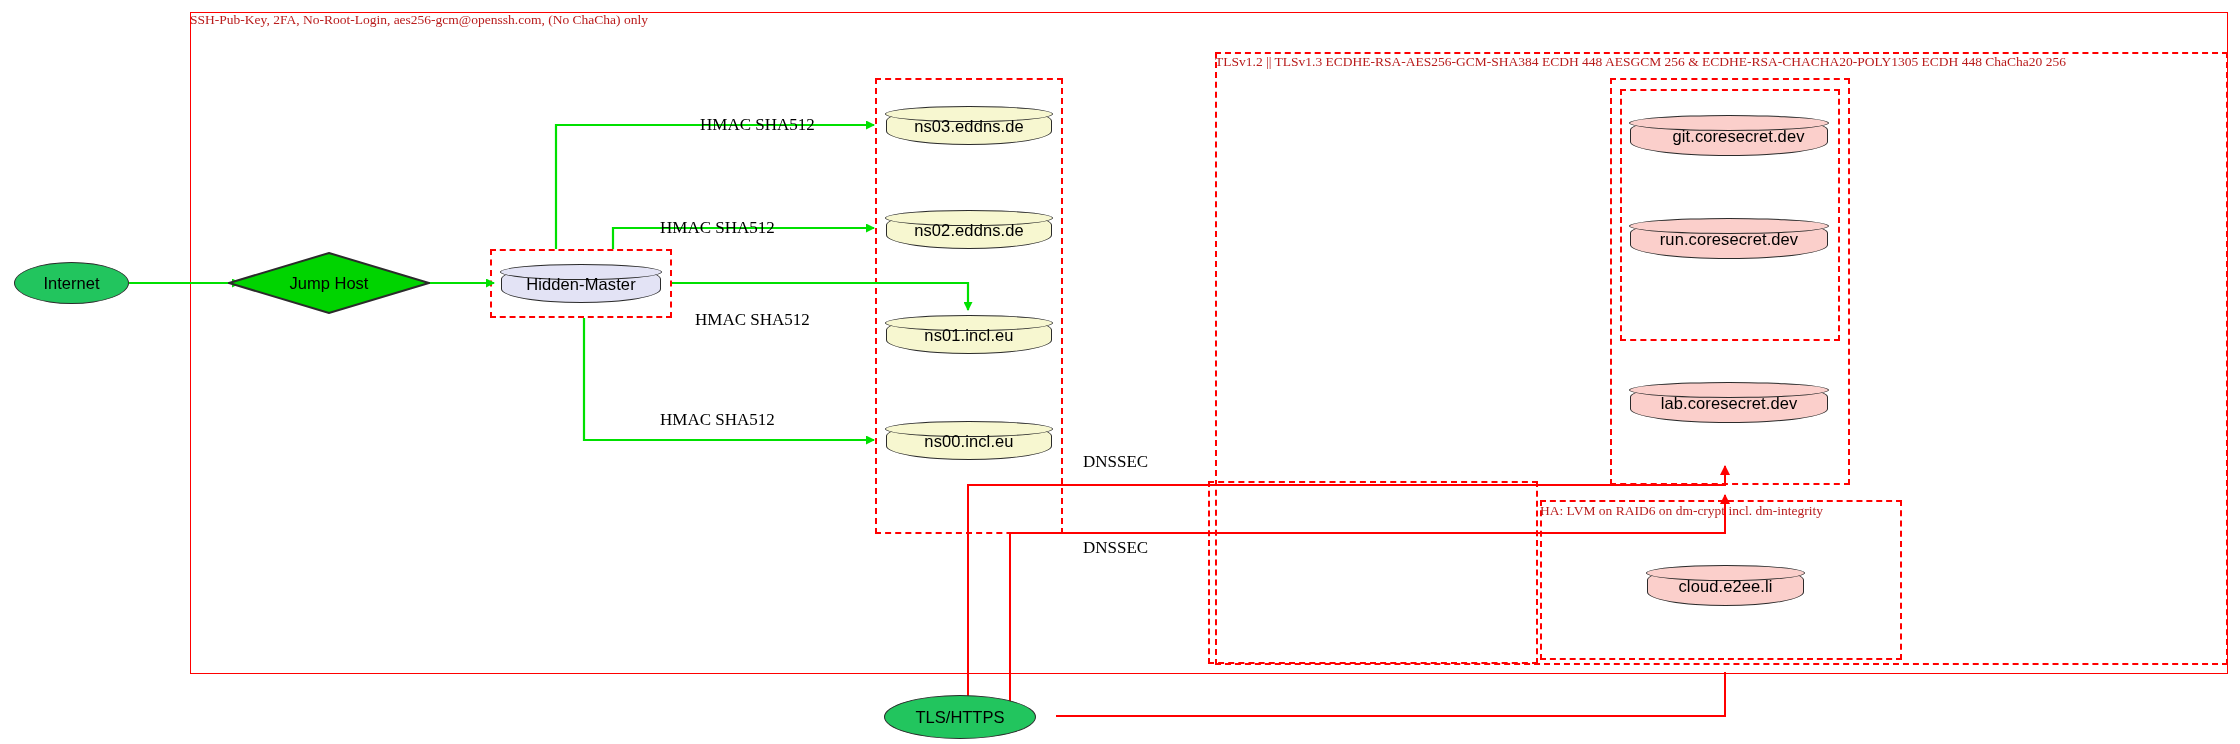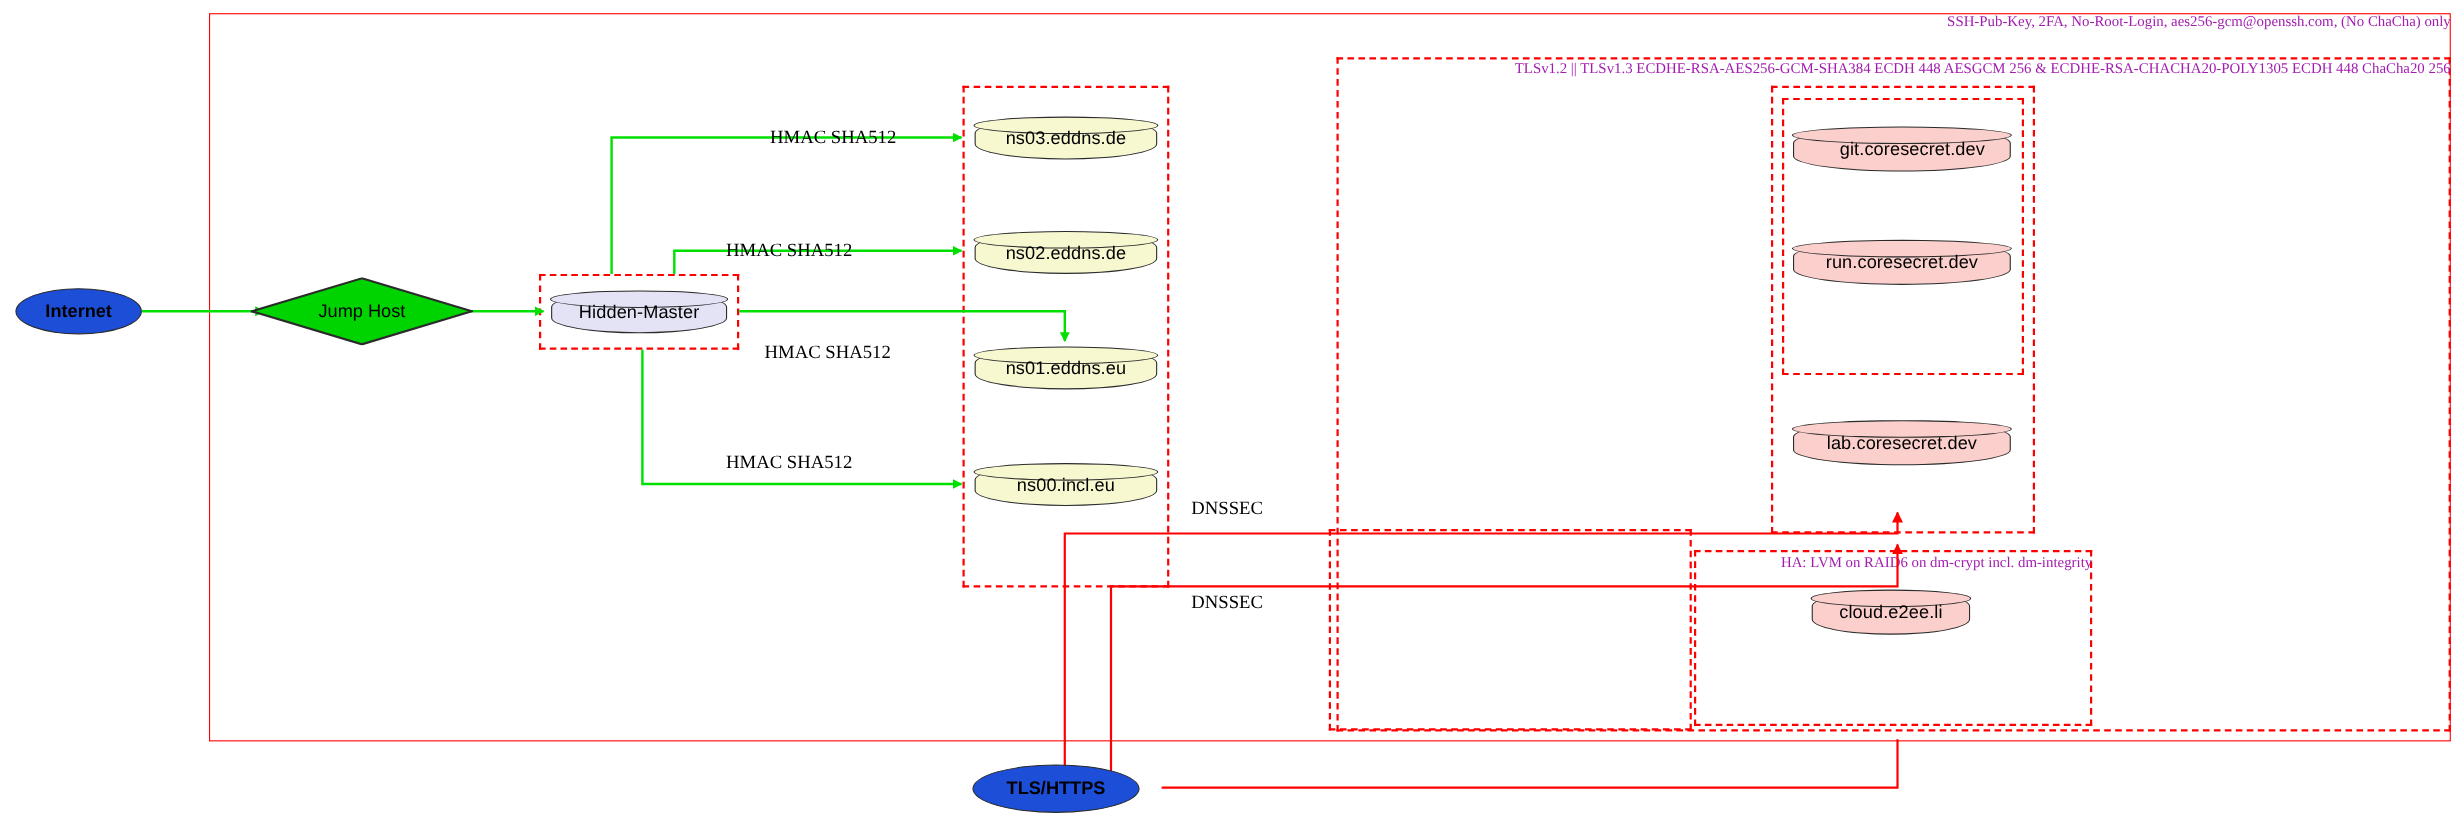--- a/index.html
+++ b/index.html
@@ -3,39 +3,39 @@
 <meta charset="utf-8">
 <style>
   html,body{margin:0;padding:0;background:#ffffff;}
   #stage{position:relative;width:2240px;height:744px;background:#ffffff;
          font-family:"Liberation Sans",sans-serif;overflow:hidden;}
 
   
   .cluster{position:absolute;border:2px dashed #ff0000;box-sizing:border-box;background:transparent;}
   .cluster.solid{border-style:solid;}
   .cluster-label{position:absolute;font-family:"Liberation Serif",serif;
-                 font-size:13.5px;color:#a21caf;white-space:nowrap;text-align:right;}
+                 font-size:13.5px;color:#b91c1c;white-space:nowrap;text-align:left;}
 
   
   .node{position:absolute;box-sizing:border-box;display:flex;align-items:center;
         justify-content:center;color:#000;}
 
   
   .cyl{border:1.6px solid #2b2b2b;border-radius:50%/14px;}
   .cyl .top{position:absolute;left:-1.6px;right:-1.6px;top:-1.6px;height:14px;
             border:1.6px solid #2b2b2b;border-radius:50%;box-sizing:content-box;}
   .cyl .lbl{position:relative;z-index:3;font-size:16.5px;white-space:nowrap;
             letter-spacing:.1px;}
 
   .fill-lav{background:#e3e3f5;}
   .fill-cream{background:#f7f7d0;}
   .fill-pink{background:#fbcfcb;}
 
   
-  .ell{border:1.7px solid #2b2b2b;border-radius:50%;background:#1d4ed8;font-weight:bold;}
+  .ell{border:1.7px solid #2b2b2b;border-radius:50%;background:#22c55e;}
   .ell .lbl{font-size:16.5px;white-space:nowrap;}
 
   
   .diamond-wrap{position:absolute;}
   .diamond-wrap svg{position:absolute;left:0;top:0;}
   .diamond-wrap .lbl{position:absolute;left:0;top:0;width:100%;height:100%;
         display:flex;align-items:center;justify-content:center;font-size:16.5px;
         white-space:nowrap;z-index:2;}
 
   
@@ -129,21 +129,21 @@
     <span class="lbl">ns03.eddns.de</span>
   </div>
 
   <div class="node cyl fill-cream" style="left:886px;top:211px;width:166px;height:38px;text-align:right;">
     <span class="top fill-cream"></span>
     <span class="lbl">ns02.eddns.de</span>
   </div>
 
   <div class="node cyl fill-cream" style="left:886px;top:316px;width:166px;height:38px;">
     <span class="top fill-cream"></span>
-    <span class="lbl">ns01.eddns.eu</span>
+    <span class="lbl">ns01.incl.eu</span>
   </div>
 
   <div class="node cyl fill-cream" style="left:886px;top:422px;width:166px;height:38px;">
     <span class="top fill-cream"></span>
     <span class="lbl">ns00.incl.eu</span>
   </div>
 
   <div class="node cyl fill-pink" style="left:1630px;top:116px;width:198px;height:40px;padding-left:19px;">
     <span class="top fill-pink"></span>
     <span class="lbl">git.coresecret.dev</span>
@@ -152,21 +152,21 @@
   <div class="node cyl fill-pink" style="left:1630px;top:219px;width:198px;height:40px;">
     <span class="top fill-pink"></span>
     <span class="lbl">run.coresecret.dev</span>
   </div>
 
   <div class="node cyl fill-pink" style="left:1630px;top:383px;width:198px;height:40px;">
     <span class="top fill-pink"></span>
     <span class="lbl">lab.coresecret.dev</span>
   </div>
 
-  <div class="node cyl fill-pink" style="left:1647px;top:537px;width:144px;height:40px;">
+  <div class="node cyl fill-pink" style="left:1647px;top:566px;width:157px;height:40px;">
     <span class="top fill-pink"></span>
     <span class="lbl">cloud.e2ee.li</span>
   </div>
 
   <div class="node ell" style="left:884px;top:695px;width:152px;height:44px;">
     <span class="lbl">TLS/HTTPS</span>
   </div>
 
 </div>
 

